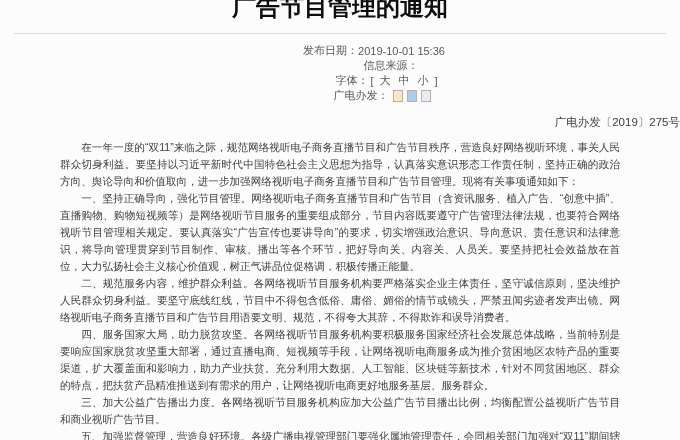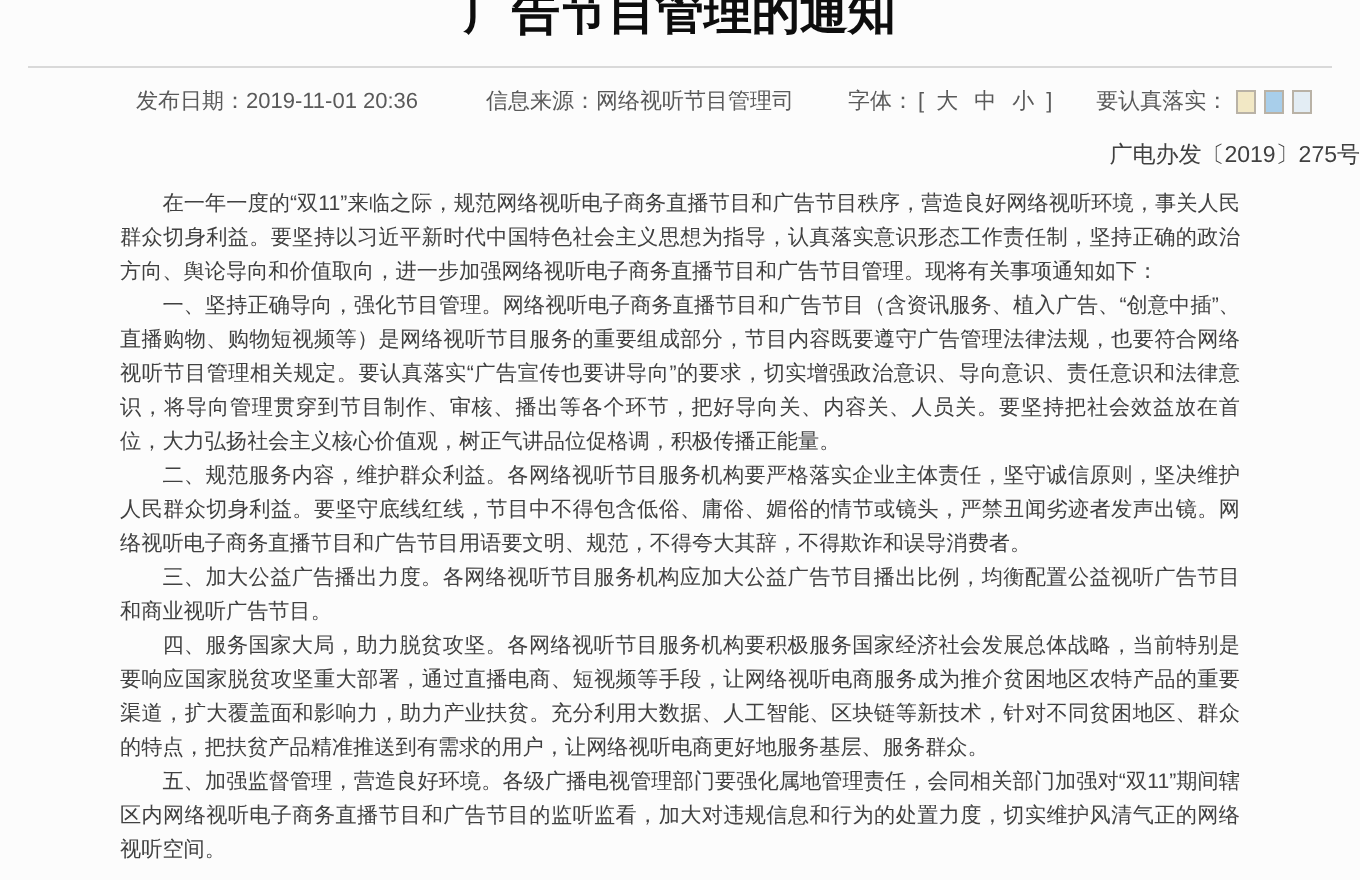--- a/index.html
+++ b/index.html
@@ -24,20 +24,21 @@
     margin:13px 14px 0 14px;
   }
   .meta-row{
     display:flex;
     align-items:center;
     margin-top:9px;
     padding-left:68px;
     font-size:11px;
     color:#595959;
     white-space:nowrap;
+    flex-direction:column;
   }
   .meta-group{display:flex;align-items:center;}
   .meta-source{margin-left:34px;}
   .meta-font{margin-left:27px;}
   .meta-eye{margin-left:20px;}
   .font-bracket{margin:0 2px;color:#595959;}
   .font-size-option{margin:0 4px;cursor:pointer;color:#595959;}
   .swatch-row{display:flex;align-items:center;margin-left:4px;}
   .swatch{
     width:8px;height:10px;
@@ -68,47 +69,46 @@
 </head>
 <body>
 
 <h1 class="page-title">广告节目管理的通知</h1>
 
 <hr class="divider">
 
 <div class="meta-row">
   <div class="meta-group">
     <span>发布日期：</span>
-    <span>2019-11-01 20:36</span>
+    <span>2019-10-01 15:36</span>
   </div>
   <div class="meta-group meta-source">
     <span>信息来源：</span>
-    <span>网络视听节目管理司</span>
   </div>
   <div class="meta-group meta-font">
     <span>字体：</span>
     <span class="font-bracket">[</span>
     <span class="font-size-option">大</span>
     <span class="font-size-option">中</span>
     <span class="font-size-option">小</span>
     <span class="font-bracket">]</span>
   </div>
   <div class="meta-group meta-eye">
-    <span>要认真落实：</span>
+    <span>广电办发：</span>
     <span class="swatch-row">
       <span class="swatch" style="background:#F2E8C5"></span>
       <span class="swatch" style="background:#A8CEEA"></span>
       <span class="swatch" style="background:#E3EDF4"></span>
 
     </span>
   </div>
 </div>
 
 <div class="doc-number">广电办发〔2019〕275号</div>
 
 <div class="doc-body">
   <p>在一年一度的“双11”来临之际，规范网络视听电子商务直播节目和广告节目秩序，营造良好网络视听环境，事关人民群众切身利益。要坚持以习近平新时代中国特色社会主义思想为指导，认真落实意识形态工作责任制，坚持正确的政治方向、舆论导向和价值取向，进一步加强网络视听电子商务直播节目和广告节目管理。现将有关事项通知如下：</p>
   <p>一、坚持正确导向，强化节目管理。网络视听电子商务直播节目和广告节目（含资讯服务、植入广告、“创意中插”、直播购物、购物短视频等）是网络视听节目服务的重要组成部分，节目内容既要遵守广告管理法律法规，也要符合网络视听节目管理相关规定。要认真落实“广告宣传也要讲导向”的要求，切实增强政治意识、导向意识、责任意识和法律意识，将导向管理贯穿到节目制作、审核、播出等各个环节，把好导向关、内容关、人员关。要坚持把社会效益放在首位，大力弘扬社会主义核心价值观，树正气讲品位促格调，积极传播正能量。</p>
   <p>二、规范服务内容，维护群众利益。各网络视听节目服务机构要严格落实企业主体责任，坚守诚信原则，坚决维护人民群众切身利益。要坚守底线红线，节目中不得包含低俗、庸俗、媚俗的情节或镜头，严禁丑闻劣迹者发声出镜。网络视听电子商务直播节目和广告节目用语要文明、规范，不得夸大其辞，不得欺诈和误导消费者。</p>
+  <p>四、服务国家大局，助力脱贫攻坚。各网络视听节目服务机构要积极服务国家经济社会发展总体战略，当前特别是要响应国家脱贫攻坚重大部署，通过直播电商、短视频等手段，让网络视听电商服务成为推介贫困地区农特产品的重要渠道，扩大覆盖面和影响力，助力产业扶贫。充分利用大数据、人工智能、区块链等新技术，针对不同贫困地区、群众的特点，把扶贫产品精准推送到有需求的用户，让网络视听电商更好地服务基层、服务群众。</p>
   <p>三、加大公益广告播出力度。各网络视听节目服务机构应加大公益广告节目播出比例，均衡配置公益视听广告节目和商业视听广告节目。</p>
-  <p>四、服务国家大局，助力脱贫攻坚。各网络视听节目服务机构要积极服务国家经济社会发展总体战略，当前特别是要响应国家脱贫攻坚重大部署，通过直播电商、短视频等手段，让网络视听电商服务成为推介贫困地区农特产品的重要渠道，扩大覆盖面和影响力，助力产业扶贫。充分利用大数据、人工智能、区块链等新技术，针对不同贫困地区、群众的特点，把扶贫产品精准推送到有需求的用户，让网络视听电商更好地服务基层、服务群众。</p>
   <p>五、加强监督管理，营造良好环境。各级广播电视管理部门要强化属地管理责任，会同相关部门加强对“双11”期间辖区内网络视听电子商务直播节目和广告节目的监听监看，加大对违规信息和行为的处置力度，切实维护风清气正的网络视听空间。</p>
 </div>
 
 </body></html>

